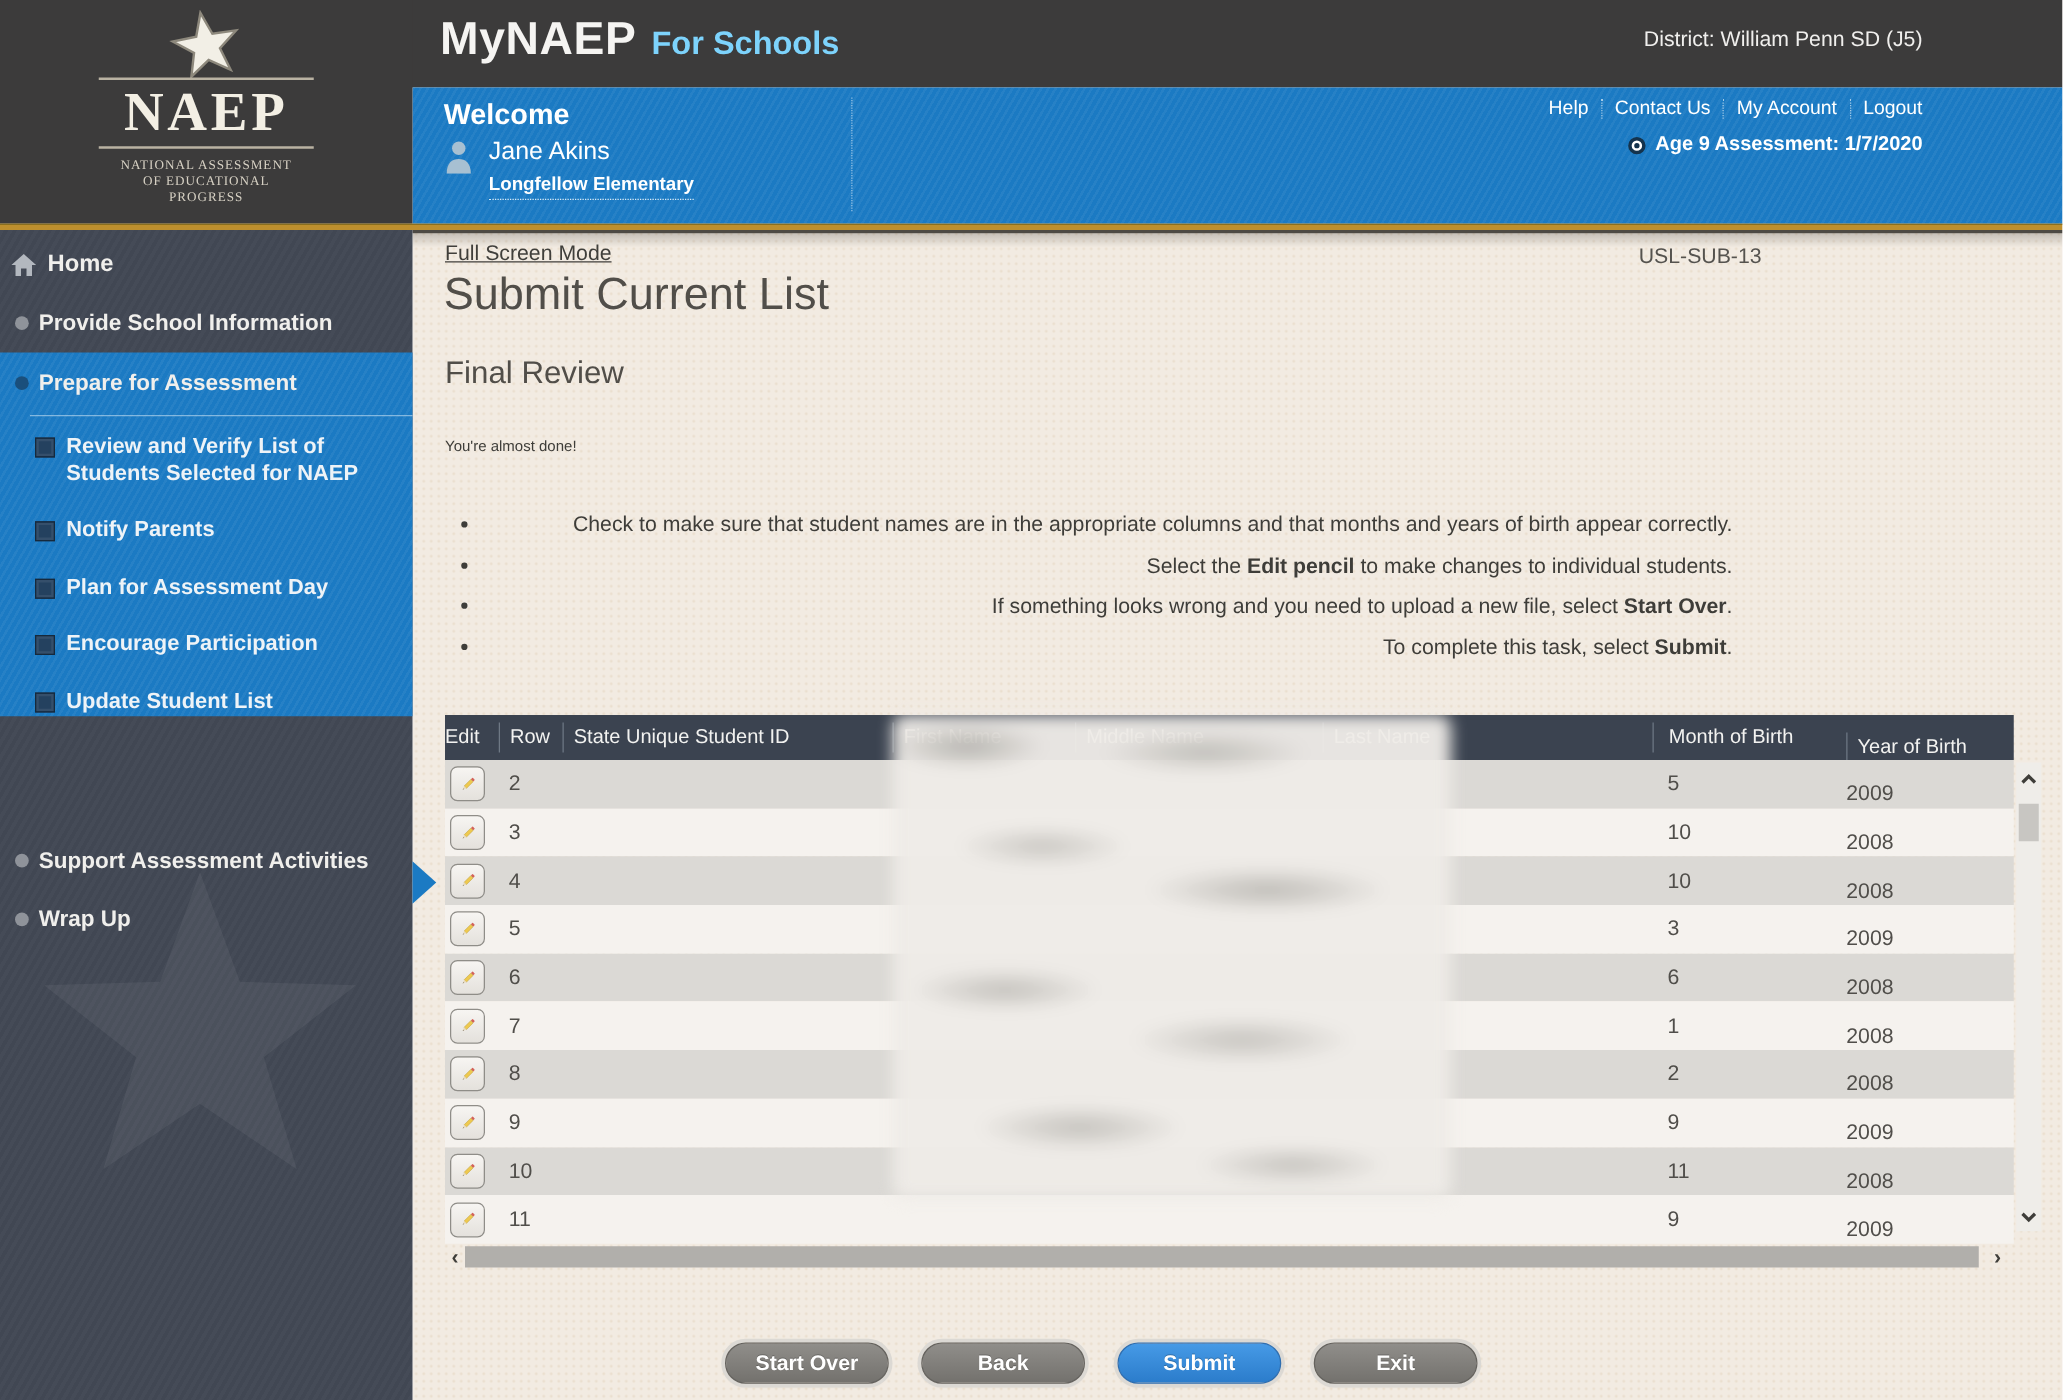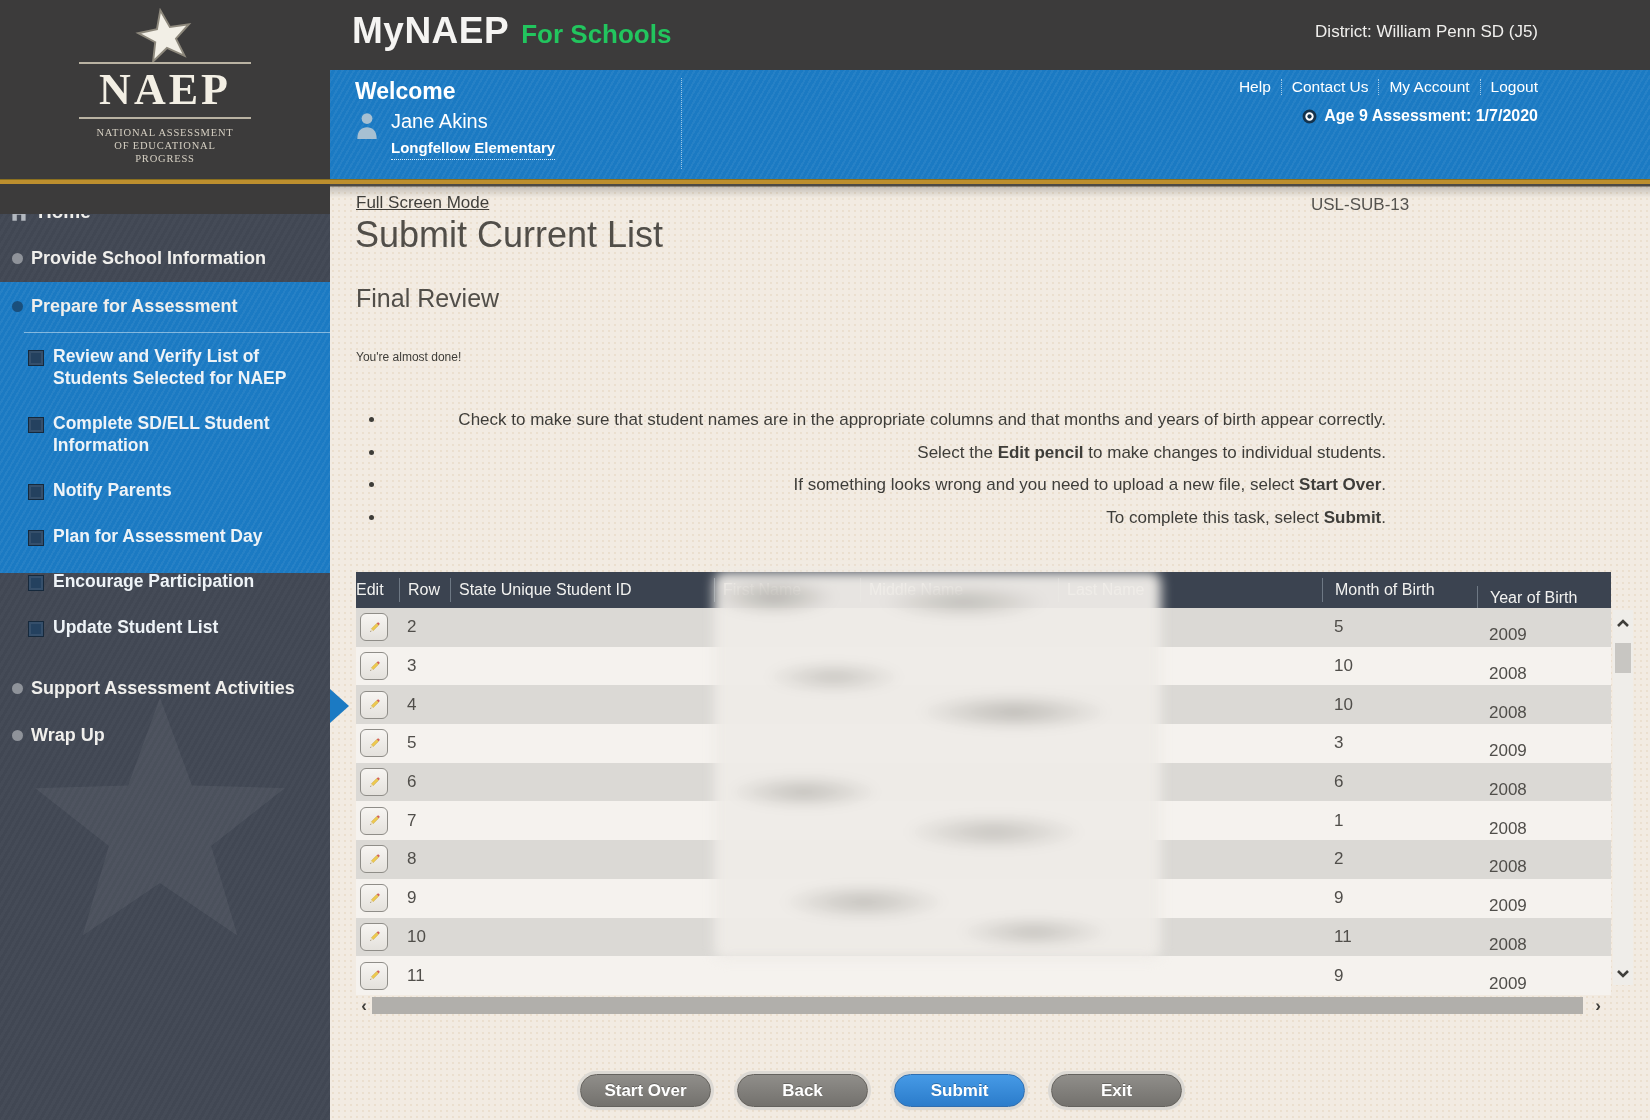--- a/index.html
+++ b/index.html
@@ -3,25 +3,25 @@
 <meta charset="utf-8">
 <style>
   html,body{margin:0;padding:0;background:#ffffff;}
   .page{position:relative;width:1650px;height:1120px;overflow:hidden;
         font-family:"Liberation Sans",sans-serif;}
 
   
   .topbar{position:absolute;left:0;top:0;width:1650px;height:70px;background:#3c3b3b;}
   .brand{position:absolute;left:352px;top:10px;white-space:nowrap;}
   .brand-name{font-size:37px;font-weight:bold;color:#f5f4f2;letter-spacing:.5px;}
-  .brand-suffix{font-size:26px;font-weight:bold;color:#22c55e;margin-left:12px;}
+  .brand-suffix{font-size:26px;font-weight:bold;color:#7dd3fc;margin-left:12px;}
   .district{position:absolute;right:112px;top:22px;font-size:17px;color:#f0efed;}
 
   
-  .logoblock{position:absolute;left:0;top:0;width:330px;height:214px;background:#3c3b3b;z-index:4;}
+  .logoblock{position:absolute;left:0;top:0;width:330px;height:179px;background:#3c3b3b;z-index:4;}
   .logo-star{position:absolute;left:133px;top:8px;}
   .logo-rule{position:absolute;left:79px;width:172px;height:2px;background:#b9b2a2;}
   .logo-acronym{position:absolute;left:0;top:64px;width:330px;text-align:center;
     font-family:"Liberation Serif",serif;font-weight:bold;font-size:44px;color:#f3efe4;letter-spacing:3px;}
   .logo-caption{position:absolute;left:0;top:126px;width:330px;text-align:center;
     font-family:"Liberation Serif",serif;font-size:10.5px;line-height:13px;color:#d6d0c3;letter-spacing:.8px;}
 
   
   .blueband{position:absolute;left:330px;top:70px;width:1320px;height:109px;background:#1b7ac3;
     background-image:repeating-linear-gradient(120deg,rgba(255,255,255,.05) 0 2px,rgba(0,0,0,0) 2px 5px);}
@@ -90,21 +90,21 @@
   .hcell{font-size:16px;color:#f2f2f0;box-sizing:border-box;padding-left:8px;
     border-left:1px solid #6e7884;height:24px;line-height:24px;white-space:nowrap;overflow:hidden;}
   .hcell:first-child{border-left:none;padding-left:0;}
   .tbody{position:relative;}
   .trow{display:flex;height:38.7px;align-items:center;}
   .trow:nth-child(odd){background:#dbd9d5;}
   .trow:nth-child(even){background:#f5f2ee;}
   .cell{box-sizing:border-box;font-size:17px;color:#504e4a;white-space:nowrap;}
   .c-edit{width:43px;}.c-row{width:51px;padding-left:8px;}.c-id{width:264px;}
   .c-first{width:146px;}.c-mid{width:198px;}.c-last{width:264px;}
-  .c-month{width:155px;padding-left:12px;}.c-year{width:134px;padding-left:12px;margin-top:16px;}
+  .c-month{width:155px;padding-left:12px;}.c-year{width:134px;margin-top:16px;}
   .edit-btn{margin-left:4px;width:28px;height:28px;border-radius:6px;cursor:pointer;
     background:linear-gradient(#f7f5f2,#e4e1dc);border:1px solid #8f8d88;
     display:flex;align-items:center;justify-content:center;padding:0;}
   .blur-overlay{position:absolute;left:358px;top:0;width:447px;height:387px;border-radius:10px;
     background-color:rgba(238,235,231,.96);
     background-image:
       radial-gradient(90px 26px at 60px 25px,rgba(140,138,132,.55),rgba(0,0,0,0) 70%),
       radial-gradient(120px 24px at 250px 30px,rgba(150,148,142,.5),rgba(0,0,0,0) 70%),
       radial-gradient(100px 22px at 120px 105px,rgba(150,148,142,.45),rgba(0,0,0,0) 70%),
       radial-gradient(140px 26px at 300px 140px,rgba(140,138,132,.5),rgba(0,0,0,0) 70%),
@@ -205,24 +205,20 @@
         <span class="side-label">Prepare for Assessment</span>
       </div>
       <div class="blue-divider"></div>
       <ul class="prepare-children">
           <li class="side-sub">
             <span class="sq"></span>
             <span class="side-sub-label">Review and Verify List of Students Selected for NAEP</span>
           </li>
           <li class="side-sub">
             <span class="sq"></span>
-            <span class="side-sub-label">Complete SD/ELL Student Information</span>
-          </li>
-          <li class="side-sub">
-            <span class="sq"></span>
             <span class="side-sub-label">Notify Parents</span>
           </li>
           <li class="side-sub">
             <span class="sq"></span>
             <span class="side-sub-label">Plan for Assessment Day</span>
           </li>
           <li class="side-sub">
             <span class="sq"></span>
             <span class="side-sub-label">Encourage Participation</span>
           </li>

